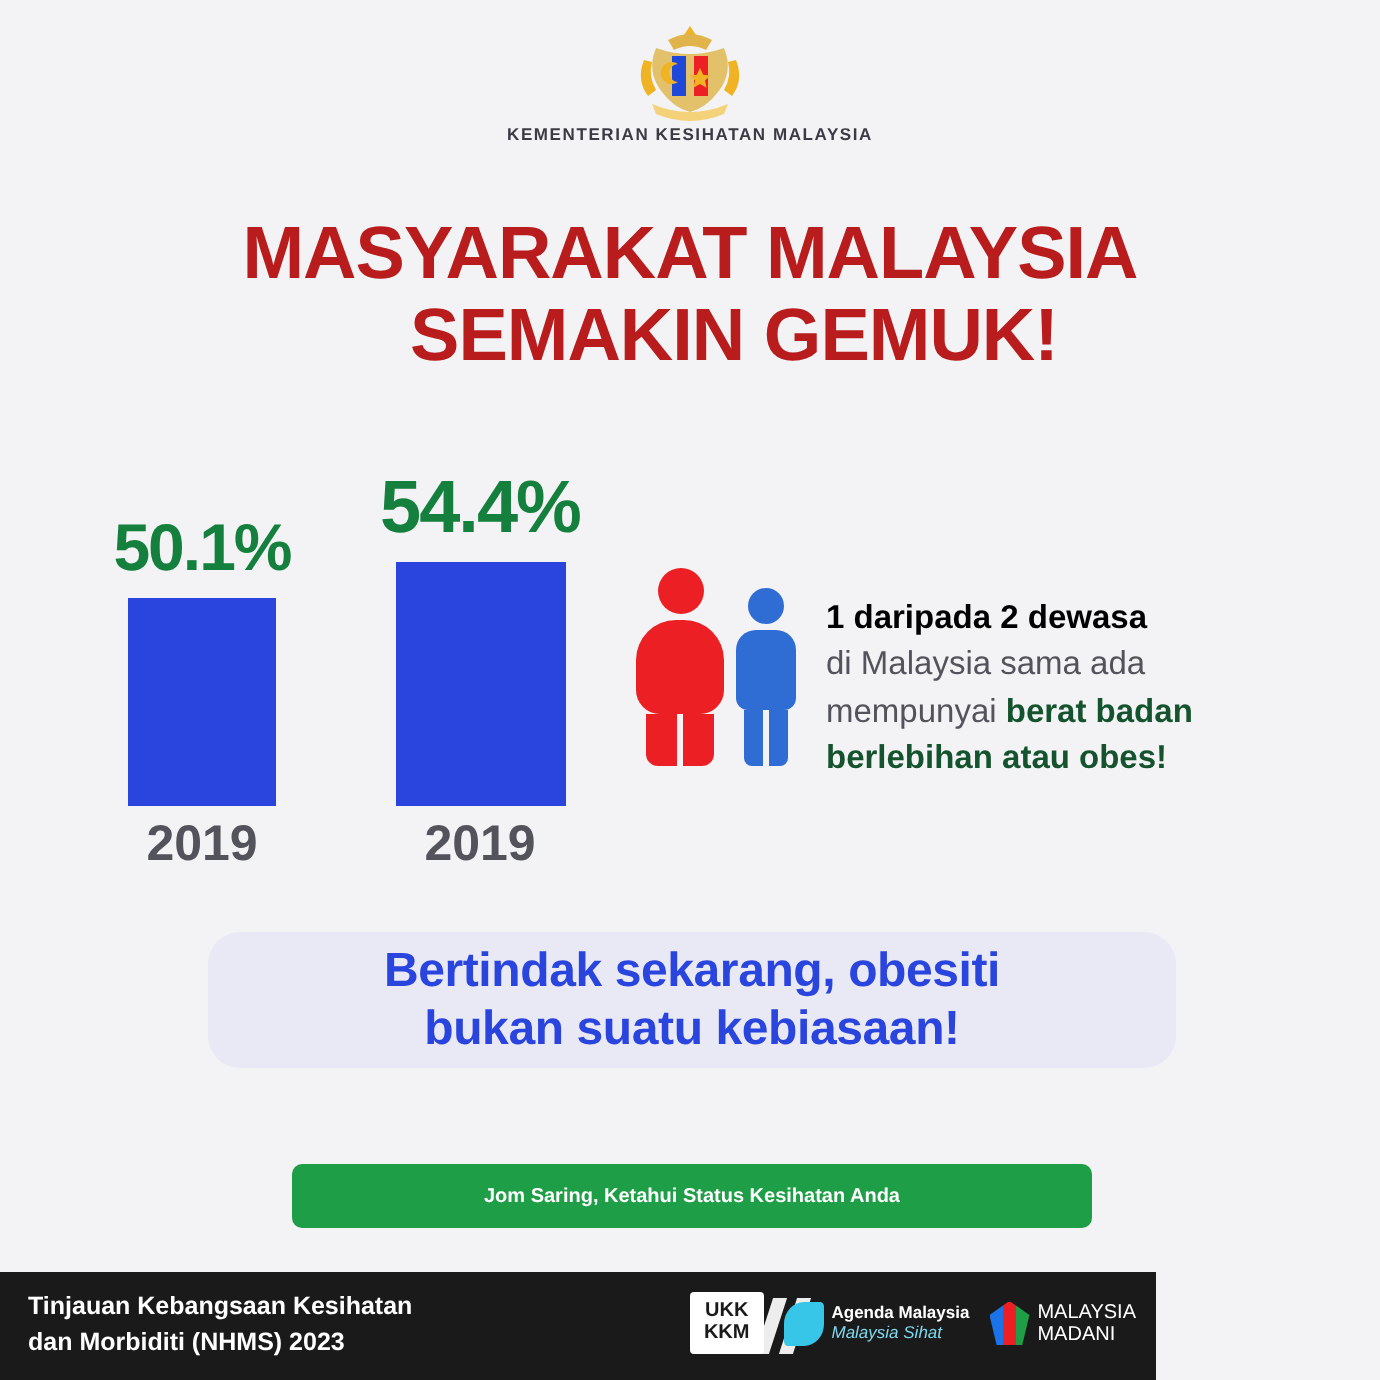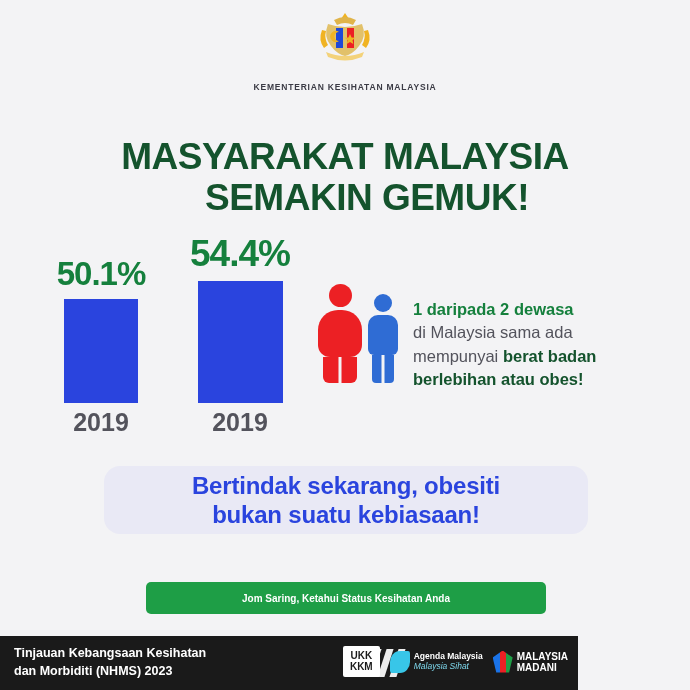--- a/index.html
+++ b/index.html
@@ -31,28 +31,28 @@
     width: 62px;
     height: 52px;
     margin: 0 auto;
     position: relative;
   }
   .ministry-label {
     font-size: 8.5px;
     font-weight: bold;
     letter-spacing: 0.8px;
     color: #3b3b45;
-    margin-top: 20px;
+    margin-top: 0;
   }
 
   
   .title-block {
-    margin-top: 44px;
-    text-align: center;
-    color: #14532d;
+    margin-top: 34px;
+    text-align: center;
+    color: #b91c1c;
     font-weight: bold;
     line-height: 1.12;
     letter-spacing: -0.5px;
   }
   .title-line1 { font-size: 37px; }
   .title-line2 { font-size: 37px; padding-left: 44px; }
 
   
   .chart-area {
     position: absolute;
@@ -142,21 +142,21 @@
 
   .side-text {
     position: absolute;
     left: 413px;
     top: 298px;
     width: 250px;
     font-size: 16.5px;
     line-height: 1.42;
     color: #53535c;
   }
-  .side-text .lead { font-weight: bold; color: #15803d; }
+  .side-text .lead { font-weight: bold; color: #000000; }
   .side-text .hl { color: #14532d; font-weight: bold; }
 
   
   .cta-box {
     position: absolute;
     left: 104px;
     top: 466px;
     width: 484px;
     height: 68px;
     background: #e9e9f5;
@@ -268,21 +268,21 @@
   }
   .logo-madani .mark {
     width: 20px; height: 22px;
     background: linear-gradient(90deg,#1a73e8 0 33%, #ec2024 33% 66%, #1e9e46 66% 100%);
     clip-path: polygon(50% 0%, 100% 32%, 82% 100%, 18% 100%, 0% 32%);
   }
   .logo-madani .txt {
     font-size: 10px;
     line-height: 1.1;
     color: #ffffff;
-    font-weight: bold;
+    font-weight: normal;
   }
 </style>
 </head>
 <body>
 
 <div class="page">
 
   <div class="header">
     <div class="crest">
       <svg width="62" height="52" viewBox="0 0 62 52" xmlns="http://www.w3.org/2000/svg">

